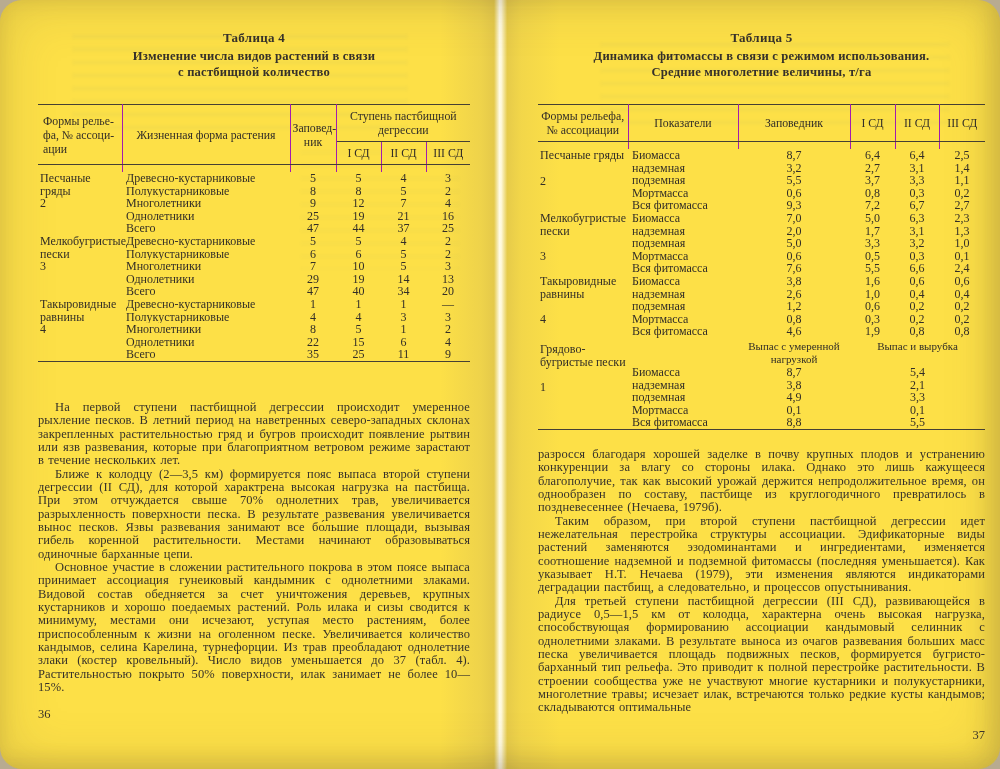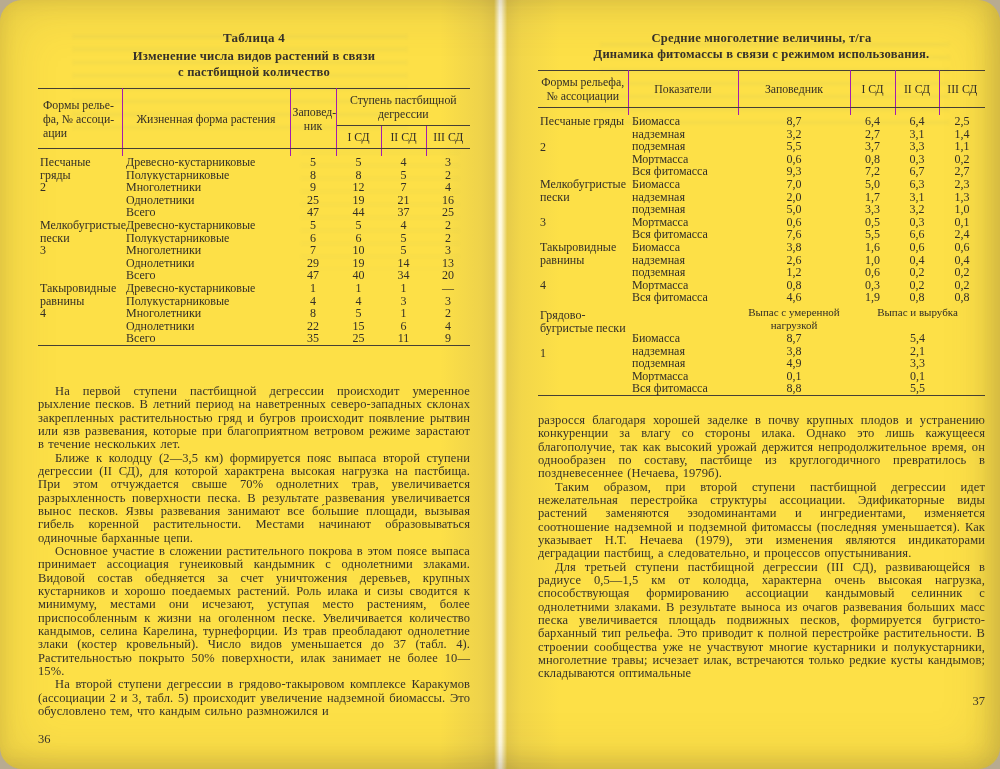--- a/index.html
+++ b/index.html
@@ -30,21 +30,21 @@
     position:absolute; pointer-events:none; filter:blur(1.6px); opacity:.33;
     background:repeating-linear-gradient(180deg,
       rgba(108,148,118,0.14) 0px, rgba(108,148,118,0.14) 5px,
       rgba(108,148,118,0) 5px, rgba(108,148,118,0) 13px);
   }
   .page{position:absolute; top:30px;}
   .page-left{left:38px; width:432px;}
   .page-right{left:538px; width:447px;}
 
   .tbl-label{font-weight:bold; font-size:13px; text-align:center; margin:0 0 2px 0; letter-spacing:.3px;}
-  .tbl-title{font-weight:bold; font-size:12.6px; text-align:center; line-height:16px; margin:0 0 8px 0; letter-spacing:.2px;}
+  .tbl-title{font-weight:bold; font-size:12.6px; text-align:center; line-height:16px; margin:0 0 24px 0; letter-spacing:.2px;}
 
   table{border-collapse:collapse; table-layout:fixed; font-size:12px; line-height:12.6px; width:100%;
         border-top:1.6px solid #464034; border-bottom:1.6px solid #464034; color:#332e27;}
   th{font-weight:normal; font-size:11.8px; line-height:14px; text-align:center; vertical-align:middle; padding:4px 2px;}
   td{padding:0 2px; vertical-align:top;}
   .b{border-right:1px solid #a21caf;}
   .hb{border-bottom:1.2px solid #464034;}
   .spanline{border-bottom:1px solid #464034;}
   tr.stubs td{height:7px; padding:0;}
   td.rlabel{text-align:left; padding-left:4px; white-space:nowrap; overflow:hidden;}
@@ -225,29 +225,29 @@
             <td class="num">25</td>
             <td class="num">11</td>
             <td class="num">9</td>
           </tr>
         </tbody>
     </table>
     <div class="bodytext">
       <p class="para">На первой ступени пастбищной дегрессии происходит умеренное рыхление песков. В летний период на наветренных северо-западных склонах закрепленных растительностью гряд и бугров происходит появление рытвин или язв развевания, которые при благоприятном ветровом режиме зарастают в течение нескольких лет.</p>
       <p class="para">Ближе к колодцу (2—3,5 км) формируется пояс выпаса второй ступени дегрессии (II СД), для которой характрена высокая нагрузка на пастбища. При этом отчуждается свыше 70% однолетних трав, увеличивается разрыхленность поверхности песка. В результате развевания увеличивается вынос песков. Язвы развевания занимают все бо́льшие площади, вызывая гибель коренной растительности. Местами начинают образовываться одиночные барханные цепи.</p>
       <p class="para">Основное участие в сложении растительного покрова в этом поясе выпаса принимает ассоциация гунеиковый кандымник с однолетними злаками. Видовой состав обедняется за счет уничтожения деревьев, крупных кустарников и хорошо поедаемых растений. Роль илака и сизы сводится к минимуму, местами они исчезают, уступая место растениям, более приспособленным к жизни на оголенном песке. Увеличивается количество кандымов, селина Карелина, турнефорции. Из трав преобладают однолетние злаки (костер кровельный). Число видов уменьшается до 37 (табл. 4). Растительностью покрыто 50% поверхности, илак занимает не более 10—15%.</p>
-      <p class="para">На второй ступени дегрессии в грядово-такыровом комплексе Каракумов (ассоциации 2 и 3, табл. 5) происходит увеличение надземной биомассы. Это обусловлено тем, что кандым сильно размножился и</p>
     </div>
     <div class="pagenum">36</div>
   </div>
 
   <div class="page page-right">
+    <div class="tbl-label">Таблица 5</div>
     <div class="tbl-title">
+      <div>Динамика фитомассы в связи с режимом использования.</div>
       <div>Средние многолетние величины, т/га</div>
-      <div>Динамика фитомассы в связи с режимом использования.</div>
     </div>
     <table class="t5">
       <colgroup>
         <col style="width:90px">
           <col style="width:110px">
           <col style="width:112px">
         <col style="width:45px">
           <col style="width:44px">
           <col style="width:46px">
       </colgroup>

